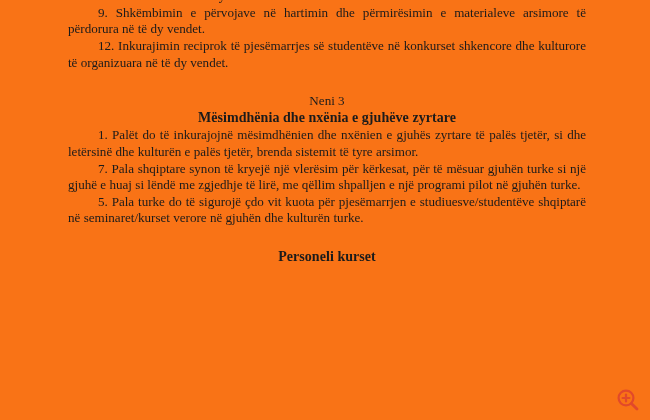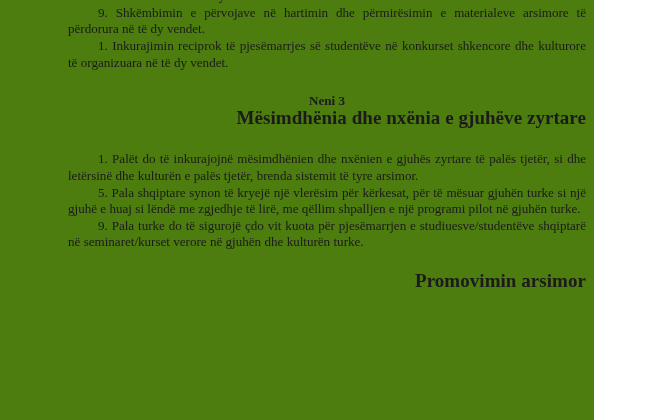--- a/index.html
+++ b/index.html
@@ -9,23 +9,23 @@
   }
   body {
     width: 650px;
     height: 420px;
     overflow: hidden;
     font-family: "Liberation Serif", "DejaVu Serif", serif;
     color: #1b1b1b;
   }
   #page {
     position: relative;
-    width: 594px;
+    width: 650px;
     height: 420px;
-    background: #4d7c0f;
+    background: #f97316;
     overflow: hidden;
   }
   
   #doc {
     position: absolute;
     left: 68px;
     top: -12px;
     width: 518px;
   }
   .para {
@@ -53,33 +53,33 @@
   .heading-block.neni3 {
     padding-top: 21px;
   }
   .heading-block.neni4 {
     padding-top: 21px;
   }
   .neni-label {
     font-size: 13.1px;
     line-height: 16.4px;
     text-align: center;
-    font-weight: bold;
+    font-weight: normal;
     margin: 0;
   }
   .neni-title {
-    font-size: 19px;
+    font-size: 14px;
     line-height: 17.5px;
-    text-align: right;
+    text-align: center;
     font-weight: bold;
     margin: 0;
     letter-spacing: 0.05px;
   }
   .after-heading {
-    margin-top: 25px;
+    margin-top: 1px;
   }
   
   #zoom-icon {
     position: absolute;
     left: 616px;
     top: 388px;
     width: 24px;
     height: 24px;
     line-height: 0;
   }
@@ -91,38 +91,38 @@
 <body>
 
 <div id="page">
 
   <div id="doc">
 
     <p class="para cont">vlerësimit të zbatuara në të dy vendet.</p>
 
     <p class="para">9. Shkëmbimin e përvojave në hartimin dhe përmirësimin e materialeve arsimore të përdorura në të dy vendet.</p>
 
-    <p class="para">1. Inkurajimin reciprok të pjesëmarrjes së studentëve në konkurset shkencore dhe kulturore të organizuara në të dy vendet.</p>
+    <p class="para">12. Inkurajimin reciprok të pjesëmarrjes së studentëve në konkurset shkencore dhe kulturore të organizuara në të dy vendet.</p>
 
 
 
     <div class="heading-block neni3">
       <div class="neni-label">Neni 3</div>
       <div class="neni-title">Mësimdhënia dhe nxënia e gjuhëve zyrtare</div>
     </div>
 
     <p class="para after-heading">1. Palët do të inkurajojnë mësimdhënien dhe nxënien e gjuhës zyrtare të palës tjetër, si dhe letërsinë dhe kulturën e palës tjetër, brenda sistemit të tyre arsimor.</p>
 
-    <p class="para">5. Pala shqiptare synon të kryejë një vlerësim për kërkesat, për të mësuar gjuhën turke si një gjuhë e huaj si lëndë me zgjedhje të lirë, me qëllim shpalljen e një programi pilot në gjuhën turke.</p>
+    <p class="para">7. Pala shqiptare synon të kryejë një vlerësim për kërkesat, për të mësuar gjuhën turke si një gjuhë e huaj si lëndë me zgjedhje të lirë, me qëllim shpalljen e një programi pilot në gjuhën turke.</p>
 
 
-    <p class="para">9. Pala turke do të sigurojë çdo vit kuota për pjesëmarrjen e studiuesve/studentëve shqiptarë në seminaret/kurset verore në gjuhën dhe kulturën turke.</p>
+    <p class="para">5. Pala turke do të sigurojë çdo vit kuota për pjesëmarrjen e studiuesve/studentëve shqiptarë në seminaret/kurset verore në gjuhën dhe kulturën turke.</p>
 
     <div class="heading-block neni4">
-      <div class="neni-title">Promovimin arsimor</div>
+      <div class="neni-title">Personeli kurset</div>
     </div>
 
   </div>
 
   <div id="zoom-icon">
     <svg width="24" height="24" viewBox="0 0 24 24" aria-hidden="true">
       <circle cx="10" cy="10" r="7.4" fill="none" stroke="#e2492a" stroke-width="2.2"></circle>
       <line x1="10" y1="6.6" x2="10" y2="13.4" stroke="#e2492a" stroke-width="2.2" stroke-linecap="round"></line>
       <line x1="6.6" y1="10" x2="13.4" y2="10" stroke="#e2492a" stroke-width="2.2" stroke-linecap="round"></line>
       <line x1="15.4" y1="15.4" x2="21" y2="21" stroke="#e2492a" stroke-width="2.8" stroke-linecap="round"></line>

